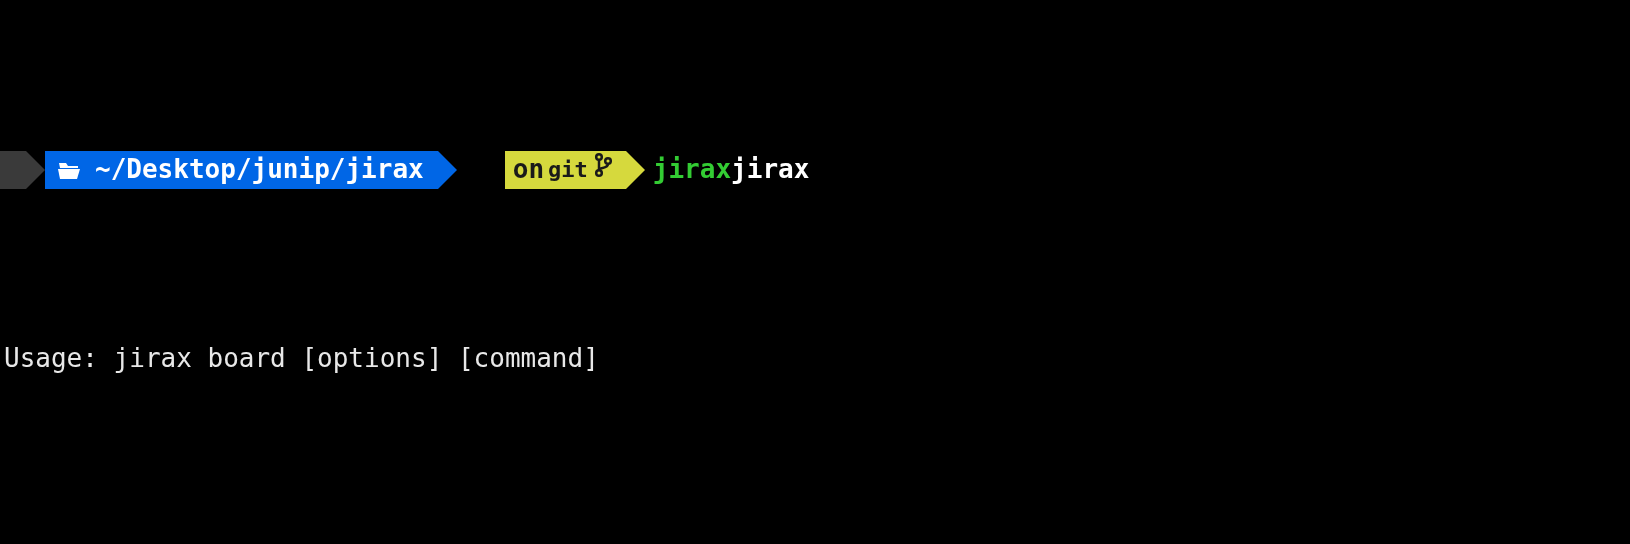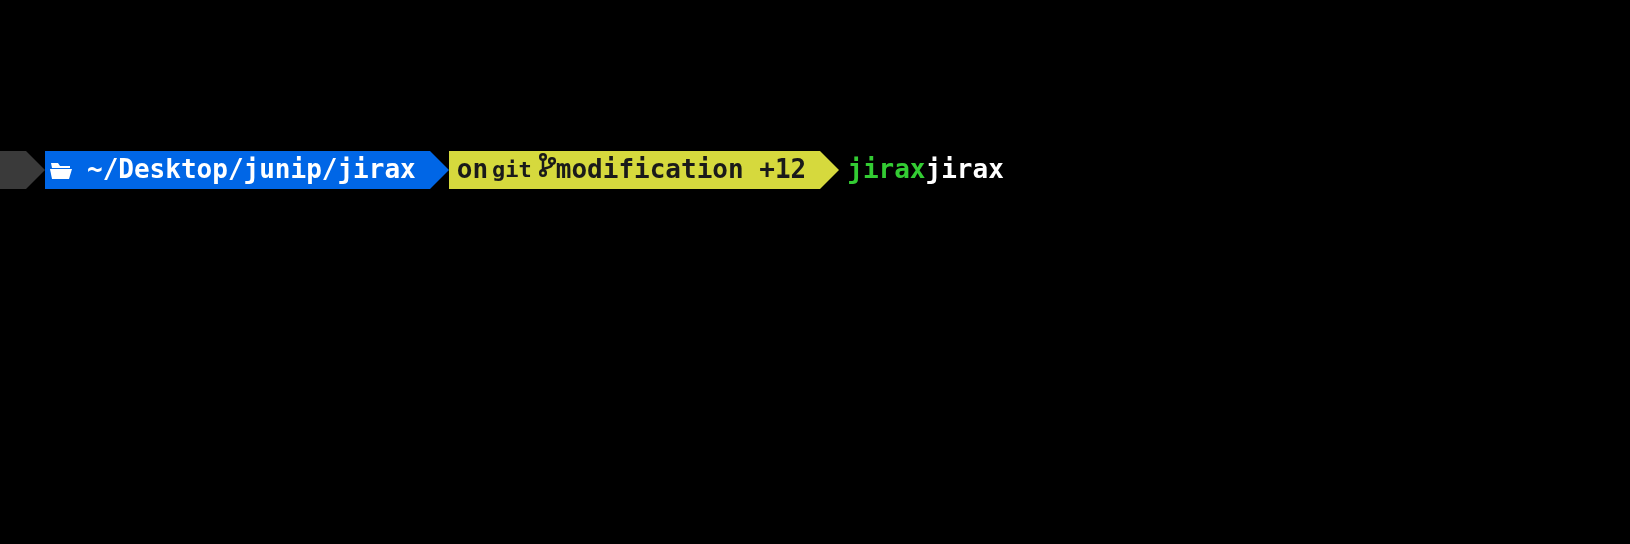--- a/index.html
+++ b/index.html
@@ -36,30 +36,31 @@
       background: #3a3a3a;
       color: #ffffff;
       padding-left: 18px;
       padding-right: 8px;
       font-size: 30px;
     }
     .seg-path {
       background: #0066e6;
       color: #ffffff;
       font-weight: 600;
-      padding-left: 4px;
+      padding-left: 12px;
     }
     .seg-path .path-bold {
       font-weight: 900;
     }
     .seg-git {
       background: #d6d93d;
       color: #1a1a1a;
       font-weight: 600;
       padding-left: 8px;
+      margin-left: 48px;
     }
     .seg-cmd {
       background: #000000;
       padding-left: 8px;
     }
     .arrow {
       width: 0;
       height: 0;
       border-top: 19px solid transparent;
       border-bottom: 19px solid transparent;
@@ -133,31 +134,31 @@
       <span class="git-text-icon">git</span>
       <span>
       <svg width="18" height="26" viewBox="0 0 18 26" fill="none" stroke="#1a1a1a" stroke-width="2.5">
         <circle cx="5" cy="5" r="2.8"></circle>
         <circle cx="5" cy="21" r="2.8"></circle>
         <circle cx="14" cy="9" r="2.8"></circle>
         <path d="M5 8 L5 18"></path>
         <path d="M14 12 C14 17 5 15 5 18"></path>
       </svg>
     </span>
-      <span> modification +12</span>
   </span>
   <span class="arrow arrow-git"></span>
 
   <span class="seg seg-cmd">
     <span class="cmd-jirax">jirax</span>
       <span class="cmd-arg"> jirax</span>
   </span>
 </div>
 
 <div class="terminal-output">
+  <span class="out-line">Usage: jirax board [options] [command]</span>
   <span class="blank"></span>
   
   
   
   
   
   
   
   
   

